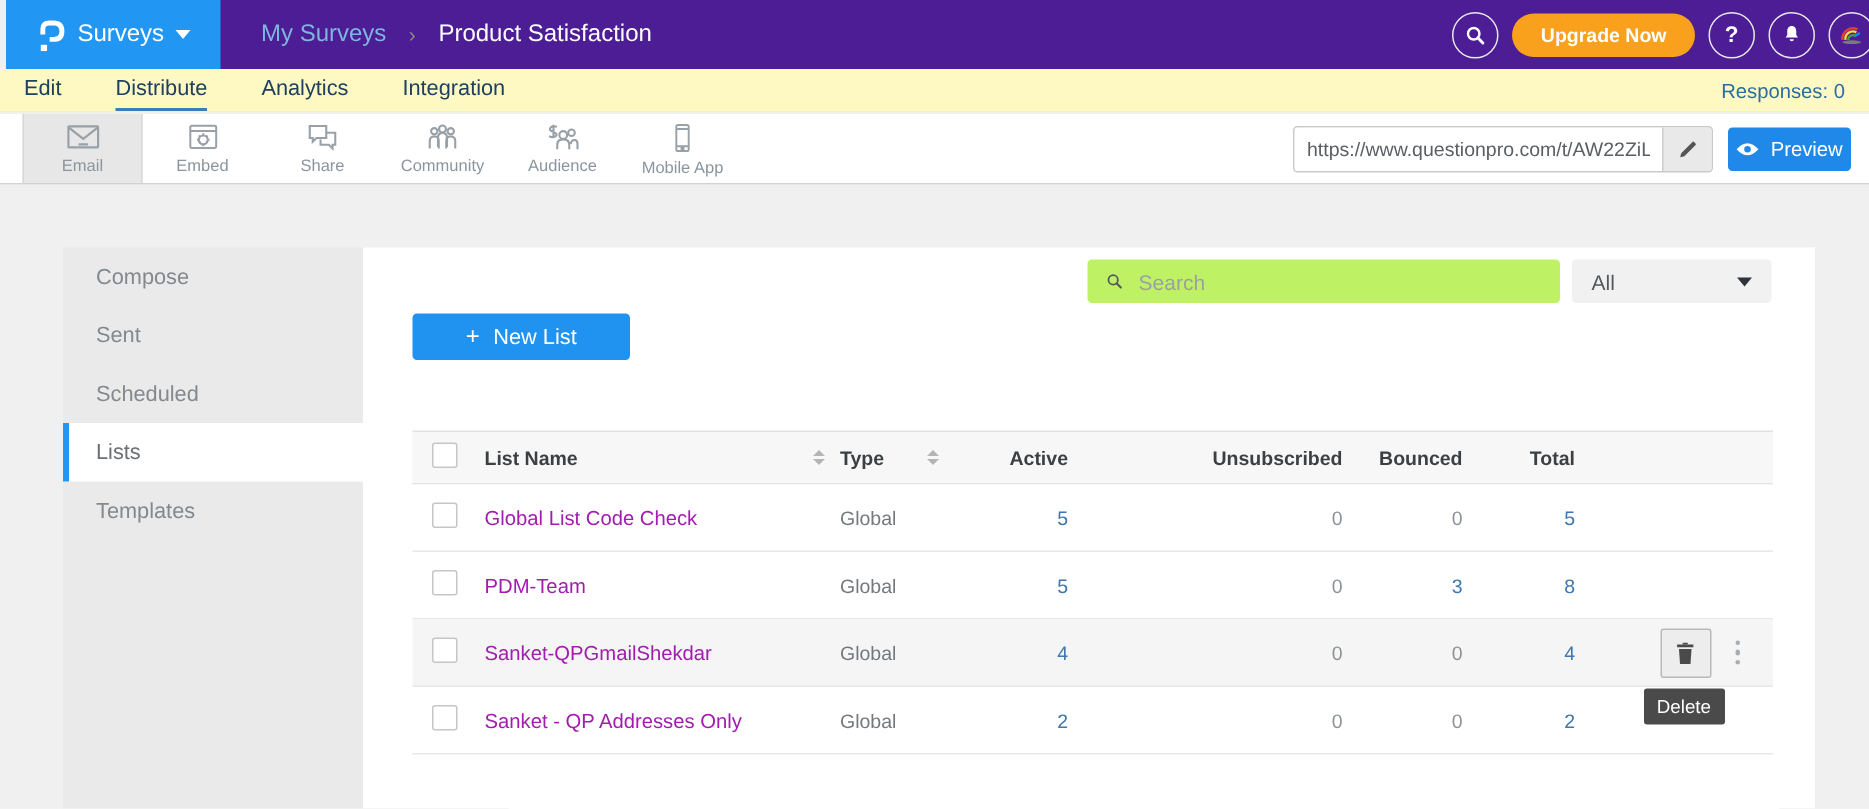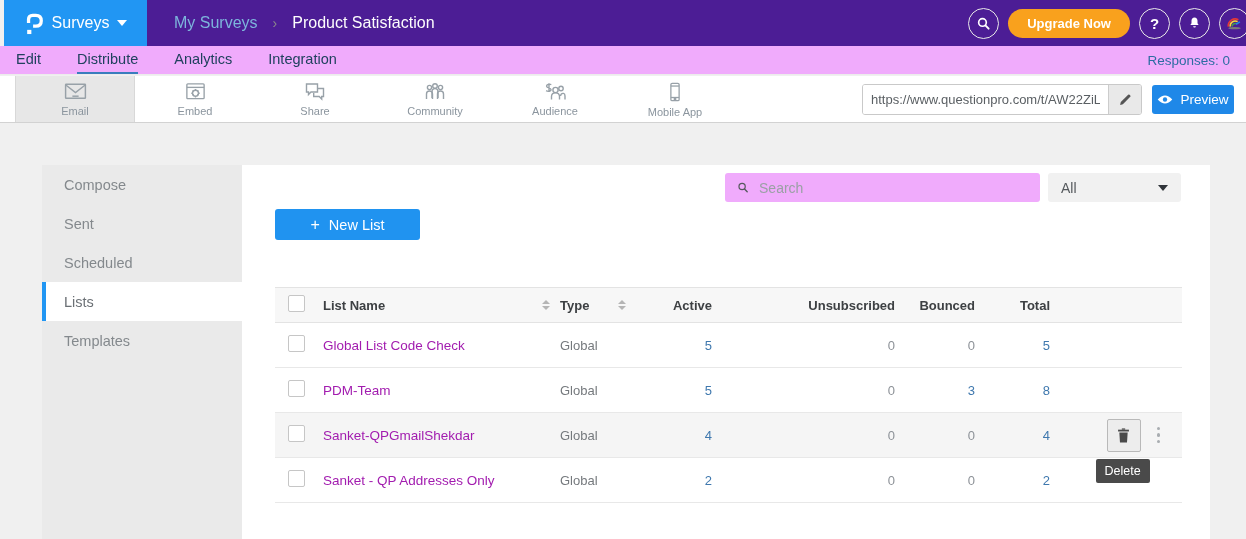--- a/index.html
+++ b/index.html
@@ -13,44 +13,44 @@
   .caret-down { width:0; height:0; border-left:5px solid transparent; border-right:5px solid transparent; border-top:6px solid #fff; }
   .breadcrumb { display:flex; align-items:center; margin-left:27px; font-size:16px; }
   .crumb-parent { color:#7db5dc; cursor:pointer; text-decoration:none; }
   .crumb-sep { color:#8a8a8a; margin:0 15px; font-size:14px; }
   .crumb-current { color:#fdfdfd; }
   .topbar-right { margin-left:auto; display:flex; align-items:center; gap:9px; padding-right:0; }
   .circle-btn { width:31px; height:31px; border-radius:50%; border:1.6px solid #e8e8e8; background:transparent; color:#fff; display:flex; align-items:center; justify-content:center; cursor:pointer; font-size:15px; font-weight:bold; font-family:inherit; padding:0; }
   .upgrade-btn { height:29px; padding:0 19px; border:none; border-radius:15px; background:#f9a11d; color:#fff; font-weight:bold; font-size:13px; cursor:pointer; font-family:inherit; }
 
   
-  .nav-row { position:absolute; top:46px; left:0; width:100%; height:29px; background:#f0abfc; display:flex; align-items:center; padding:0 16px; border-bottom:1px solid #ececec; }
+  .nav-row { position:absolute; top:46px; left:0; width:100%; height:29px; background:#fef9c3; display:flex; align-items:center; padding:0 16px; border-bottom:1px solid #ececec; }
   .nav-tab { font-size:14.5px; color:#20415e; margin-right:36px; cursor:pointer; height:100%; display:flex; align-items:center; border-bottom:2px solid transparent; }
   .nav-tab.active { border-bottom-color:#3a7dbd; }
   .responses { margin-left:auto; color:#2d6ca2; font-size:13.5px; }
 
   
   .toolbar { position:absolute; top:76px; left:0; width:100%; height:47px; background:#fff; border-bottom:1px solid #d2d2d2; display:flex; align-items:stretch; padding-left:15px; }
-  .channel { width:120px; display:flex; flex-direction:column; align-items:center; justify-content:center; gap:3px; background:transparent; border:none; cursor:pointer; font-family:inherit; }
+  .channel { width:80px; display:flex; flex-direction:column; align-items:center; justify-content:center; gap:3px; background:transparent; border:none; cursor:pointer; font-family:inherit; }
   .channel.selected { background:#e7e7e7; border-left:1px solid #d8d8d8; border-right:1px solid #d8d8d8; }
   .channel .ch-label { font-size:11px; color:#8b959e; }
   .channel svg { stroke:#98a1a8; fill:none; stroke-width:1.4; }
   .url-group { position:absolute; right:104px; top:8px; width:280px; height:31px; border:1px solid #c9c9c9; border-radius:3px; background:#fff; display:flex; overflow:hidden; }
   .url-input { flex:1; border:none; outline:none; font-size:13px; color:#5a5f63; padding:0 8px; font-family:inherit; background:#fff; min-width:0; }
   .url-edit { width:33px; background:#e9e9e9; border:none; border-left:1px solid #cccccc; cursor:pointer; display:flex; align-items:center; justify-content:center; }
   .preview-btn { position:absolute; right:12px; top:9px; width:82px; height:29px; background:#1f88e8; border:none; border-radius:3px; color:#fff; font-size:13.5px; display:flex; align-items:center; justify-content:center; gap:7px; cursor:pointer; font-family:inherit; }
 
   
   .content { position:absolute; top:137px; left:0; width:100%; bottom:0; background:#f0f0f0; }
   .sidebar { position:absolute; left:42px; top:28px; width:200px; bottom:0; background:#eaeaea; }
   .side-item { height:39px; display:flex; align-items:center; padding-left:18px; font-size:14.5px; color:#84898d; cursor:pointer; border-left:4px solid transparent; }
   .side-item.active { background:#fff; border-left-color:#2196f3; color:#6b7075; }
 
   .panel { position:absolute; left:242px; right:36px; top:28px; bottom:0; background:#fff; }
-  .search-box { position:absolute; left:483px; top:8px; width:315px; height:29px; background:#f0abfc; border-radius:3px; display:flex; align-items:center; padding:0 12px; gap:10px; }
+  .search-box { position:absolute; left:483px; top:8px; width:315px; height:29px; background:#bef264; border-radius:3px; display:flex; align-items:center; padding:0 12px; gap:10px; }
   .search-box input { border:none; outline:none; background:transparent; font-size:14px; color:#55595d; width:100%; font-family:inherit; }
   .search-box input::placeholder { color:#9aa0a5; }
   .filter-dd { position:absolute; left:806px; top:8px; width:133px; height:29px; background:#f1f1f1; border-radius:3px; display:flex; align-items:center; justify-content:space-between; padding:0 13px; font-size:14px; color:#55595d; cursor:pointer; }
   .filter-dd .caret { width:0; height:0; border-left:5px solid transparent; border-right:5px solid transparent; border-top:6px solid #30343a; }
   .new-list-btn { position:absolute; left:33px; top:44px; width:145px; height:31px; background:#2093f0; border:none; border-radius:3px; color:#fff; font-size:14.5px; display:flex; align-items:center; justify-content:center; gap:9px; cursor:pointer; font-family:inherit; }
   .new-list-btn .plus { font-size:16px; }
 
   
   .list-table { position:absolute; left:33px; top:122px; width:907px; font-size:13px; }
   .trow { display:grid; grid-template-columns:48px 237px 80px 72px 183px 80px 75px 1fr; align-items:center; }

